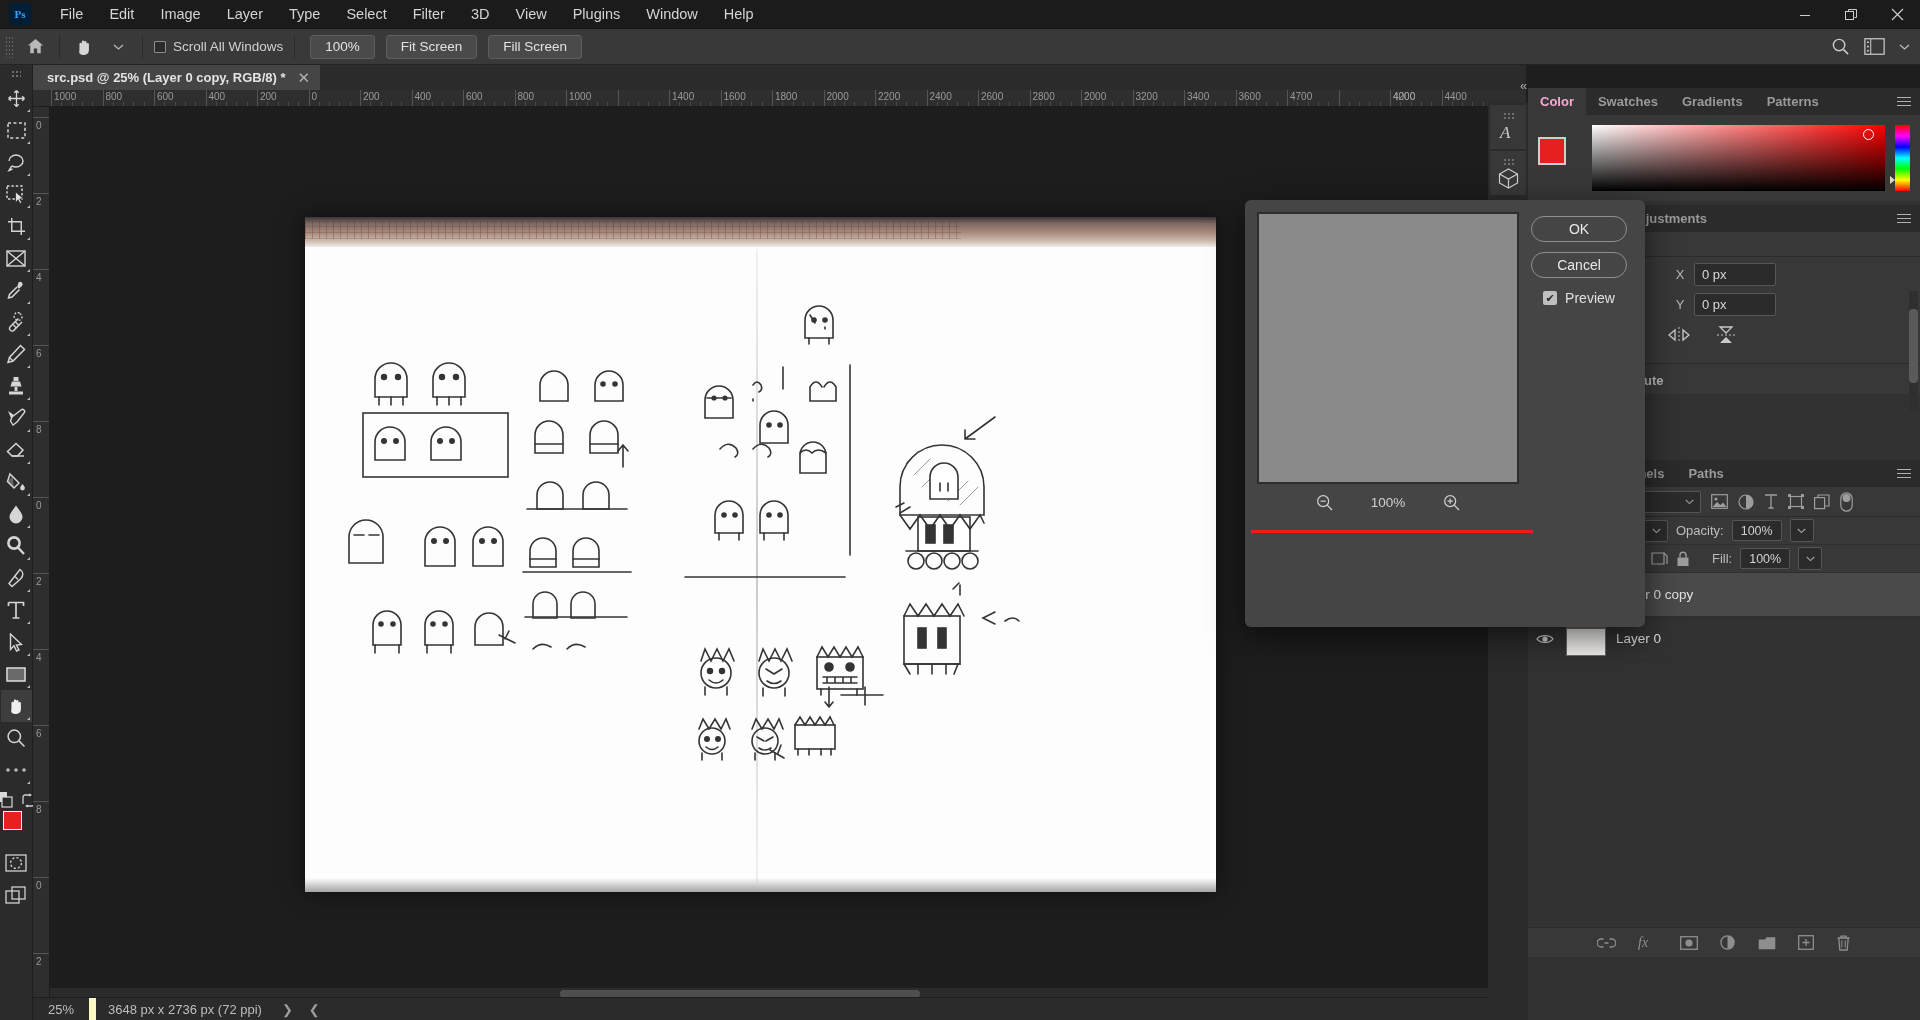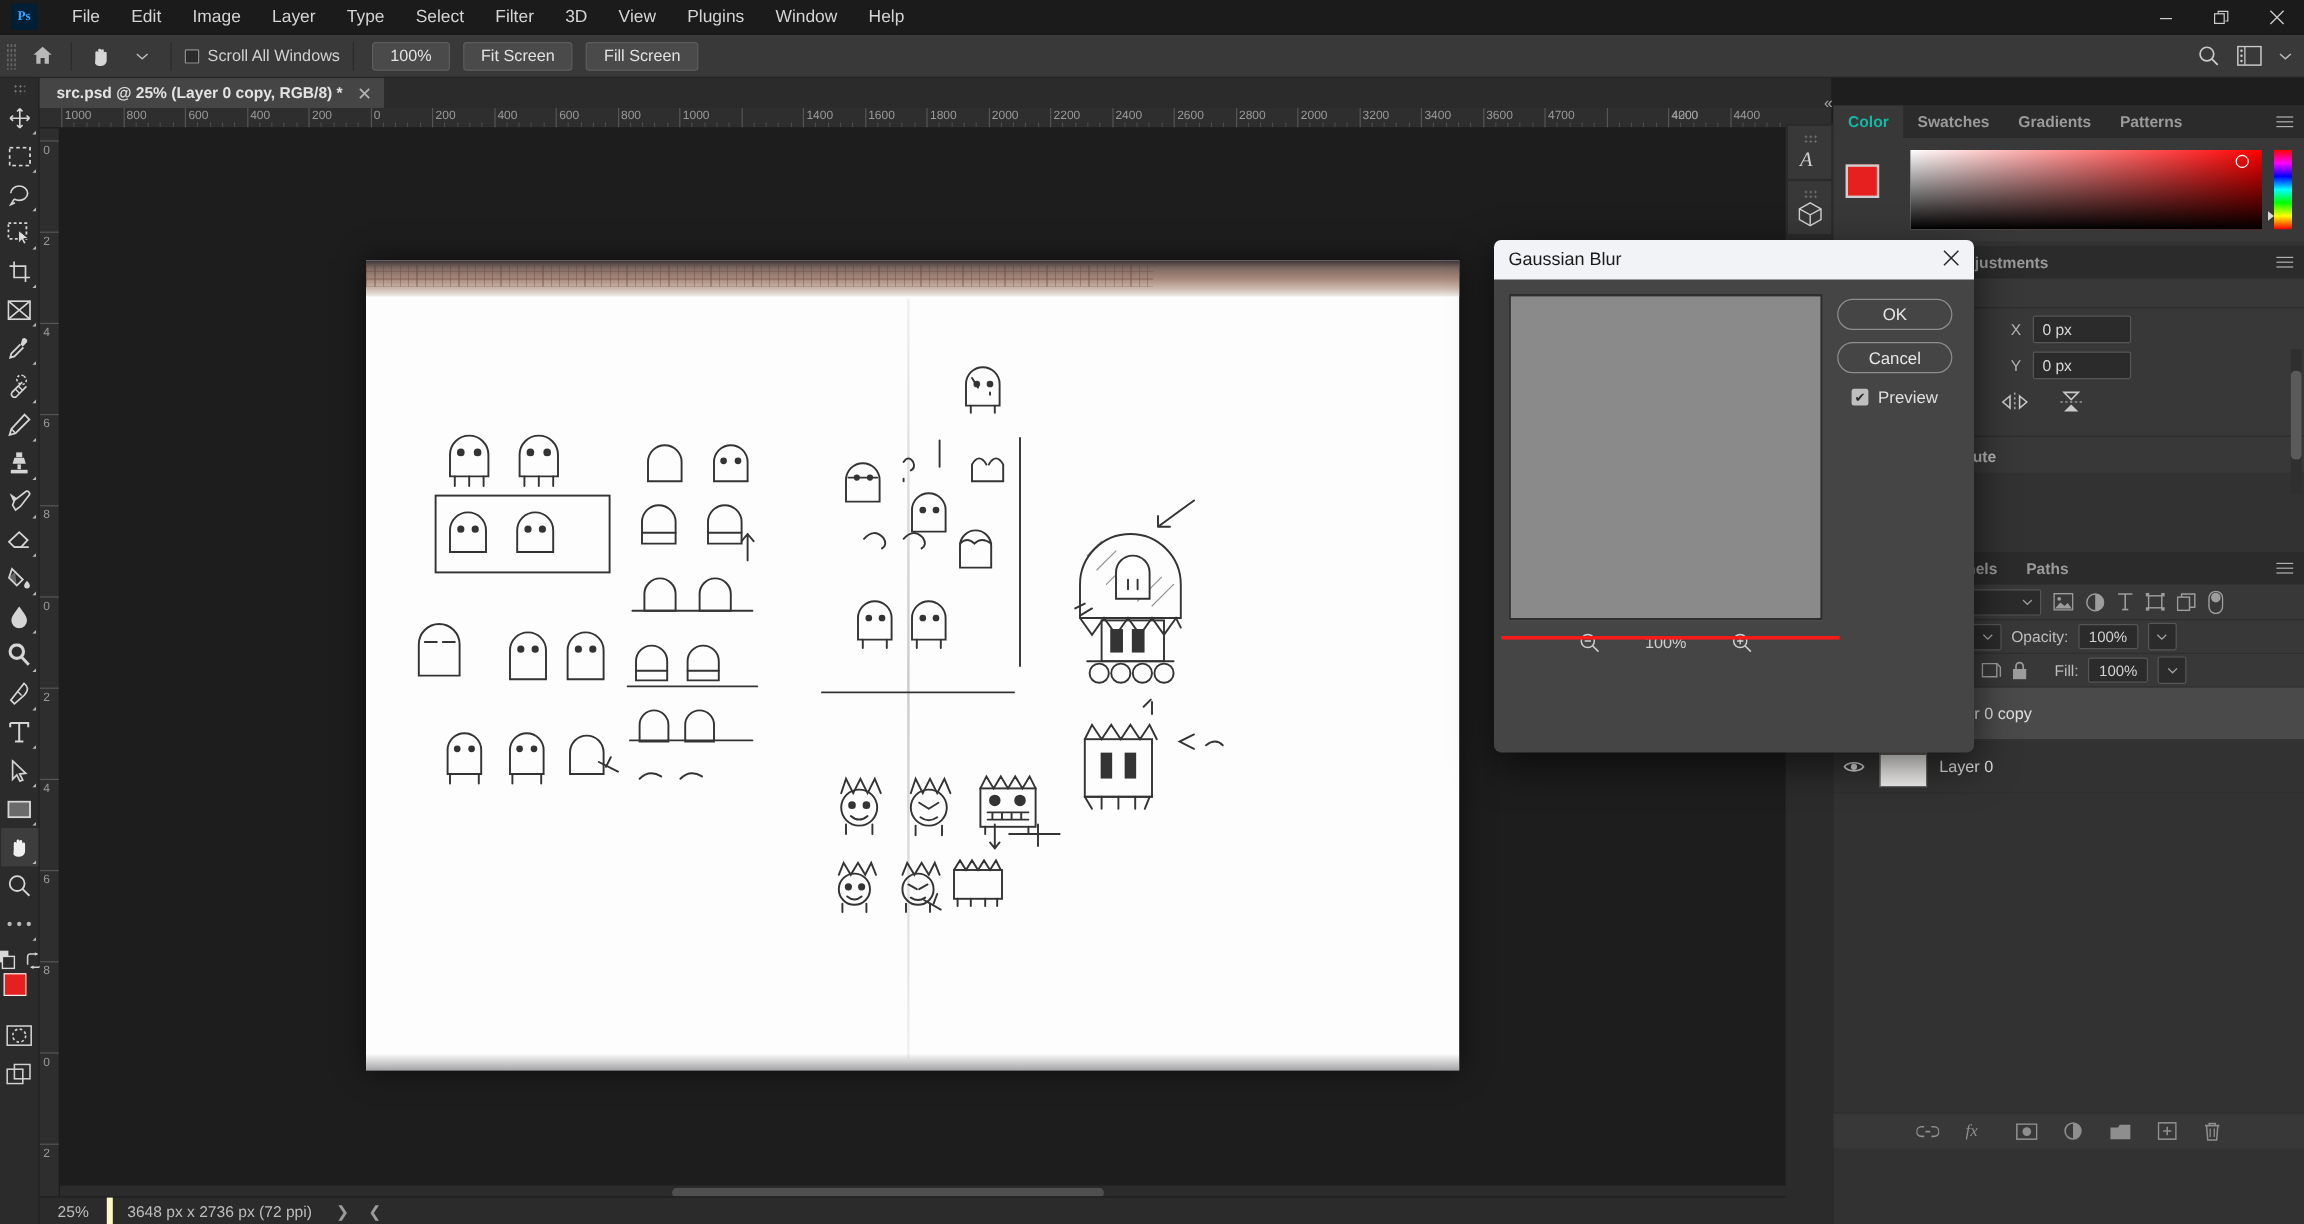--- a/index.html
+++ b/index.html
@@ -120,38 +120,38 @@
   .hsb-outer { position:absolute; left:50px; bottom:20px; width:1464px; height:12px; background:#2b2b2b; }
   .hsb-outer .thumb { position:absolute; left:510px; top:2px; width:360px; height:8px; background:#4f4f4f; border-radius:4px; }
 
   
   .statusbar {
     position:absolute; bottom:0; left:33px; width:1493px; height:23px;
     background:#2b2b2b; display:flex; align-items:center; font-size:13px; color:#bdbdbd;
     border-top:1px solid #1e1e1e;
   }
   .sb-zoom { width:56px; text-align:center; }
-  .sb-size { border-left:5px solid #fef9c3; padding:0 12px; height:23px; line-height:23px; }
+  .sb-size { border-left:7px solid #fef9c3; padding:0 12px; height:23px; line-height:23px; }
   .sb-arrow { padding:0 8px; color:#9c9c9c; }
 
   
   .dockrail {
     position:absolute; top:103px; left:1488px; width:40px; height:917px;
     background:#2b2b2b; display:flex; flex-direction:column; align-items:center;
   }
   .rail-btn { width:36px; height:44px; display:flex; flex-direction:column; align-items:center; justify-content:center; margin-top:2px; background:#383838; }
   .rail-grip { width:11px; height:7px; margin-bottom:3px;
     background-image:radial-gradient(#6e6e6e 1px, transparent 1px); background-size:4px 4px; }
   .collapse-btn { position:absolute; top:78px; left:1520px; color:#a8a8a8; font-size:13px; }
 
   .dock { position:absolute; left:1528px; top:88px; width:392px; height:932px; background:#323232; }
   .panelgroup { background:#323232; }
   .tabrow { display:flex; align-items:center; height:27px; background:#2b2b2b; position:relative; }
   .ptab { height:27px; padding:0 12px; display:flex; align-items:center; font-size:13px; color:#9a9a9a; font-weight:bold; }
-  .ptab.active { background:#383838; color:#14b8a6; }
+  .ptab.active { background:#383838; color:#f9a8d4; }
   .pmenu { position:absolute; right:9px; width:14px; }
   .pmenu i { display:block; height:1.5px; background:#b0b0b0; margin:2.5px 0; }
 
   
   .colorbody { height:86px; background:#383838; display:flex; align-items:center; padding:0 10px; gap:10px; }
   .cp-swatches { position:relative; width:44px; height:42px; }
   .cp-fg { position:absolute; left:0; top:0; width:28px; height:28px; background:#e5201f; border:2px solid #cfcfcf; }
   .cp-bg { position:absolute; left:16px; top:15px; width:26px; height:26px; background:#e0505a; border:2px solid #efefef; z-index:-1; }
   .cp-field { position:relative; flex:1; height:66px;
     background:
@@ -1273,28 +1273,20 @@
           <svg width="15" height="16" viewBox="0 0 15 16">
               <path d="M1.5 3 H13.5 M5 3 V1.2 H10 V3 M2.8 3 L3.8 15 H11.2 L12.2 3" fill="none" stroke="#8e8e8e" stroke-width="1.3"></path>
               <path d="M5.8 5.5 V12.5 M9.2 5.5 V12.5" stroke="#8e8e8e" stroke-width="1.1"></path>
             </svg>
         </span>
       </div>
     </div>
   </div>
 
   <div class="dialog">
-    <div class="dlg-title">
-      <span>Gaussian Blur</span>
-      <span class="dlg-close">
-        <svg width="14" height="14" viewBox="0 0 14 14">
-            <path d="M1 1 L13 13 M13 1 L1 13" stroke="#2d2d2d" stroke-width="1.3"></path>
-          </svg>
-      </span>
-    </div>
     <div class="dlg-body">
       <div class="dlg-left">
         <div class="preview-box"></div>
         <div class="zoomrow">
           <span>
             <svg width="17" height="17" viewBox="0 0 18 18">
                 <circle cx="7.6" cy="7.6" r="5.8" fill="none" stroke="#cfcfcf" stroke-width="1.3"></circle>
                 <path d="M4.8 7.6 H10.4" stroke="#cfcfcf" stroke-width="1.3"></path>
                 <path d="M11.8 11.8 L17 17" stroke="#cfcfcf" stroke-width="1.4"></path>
               </svg>

